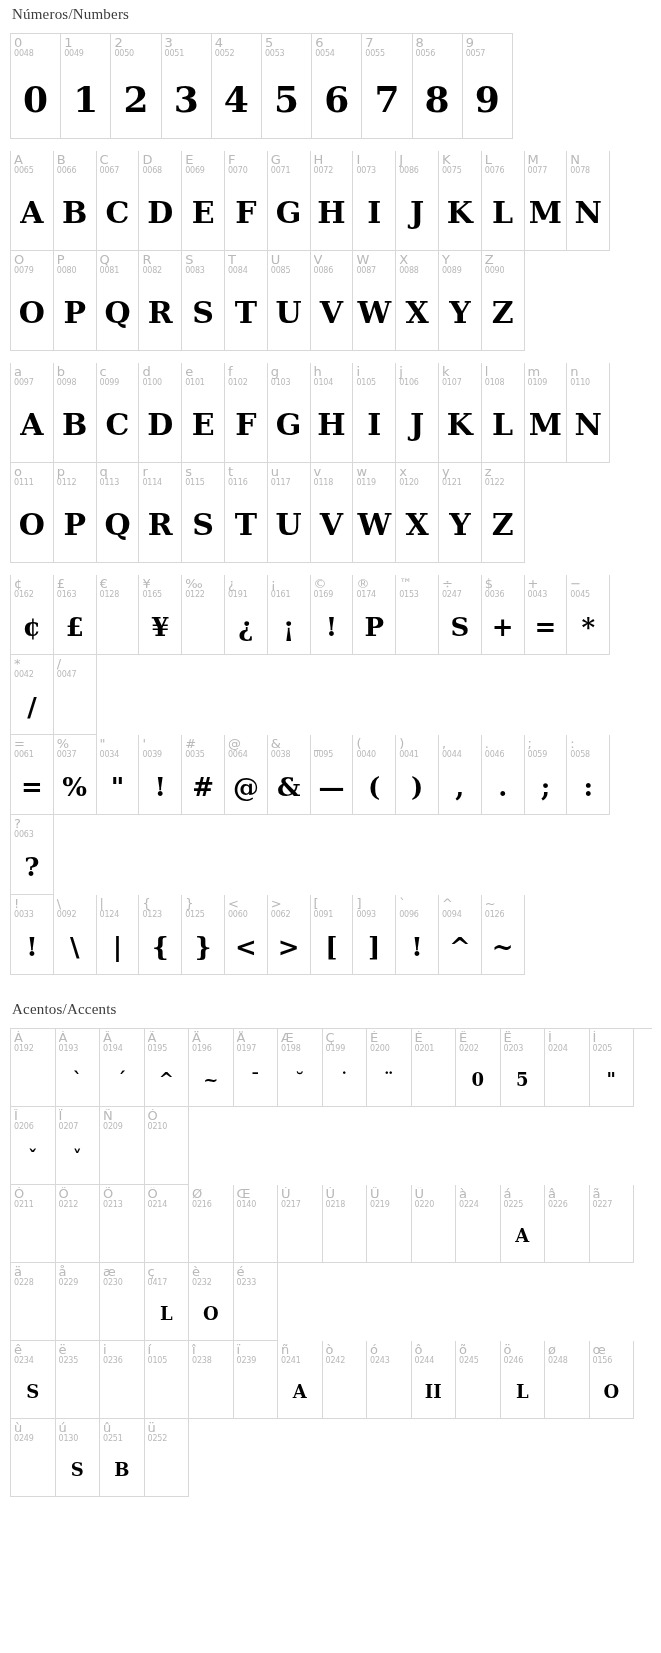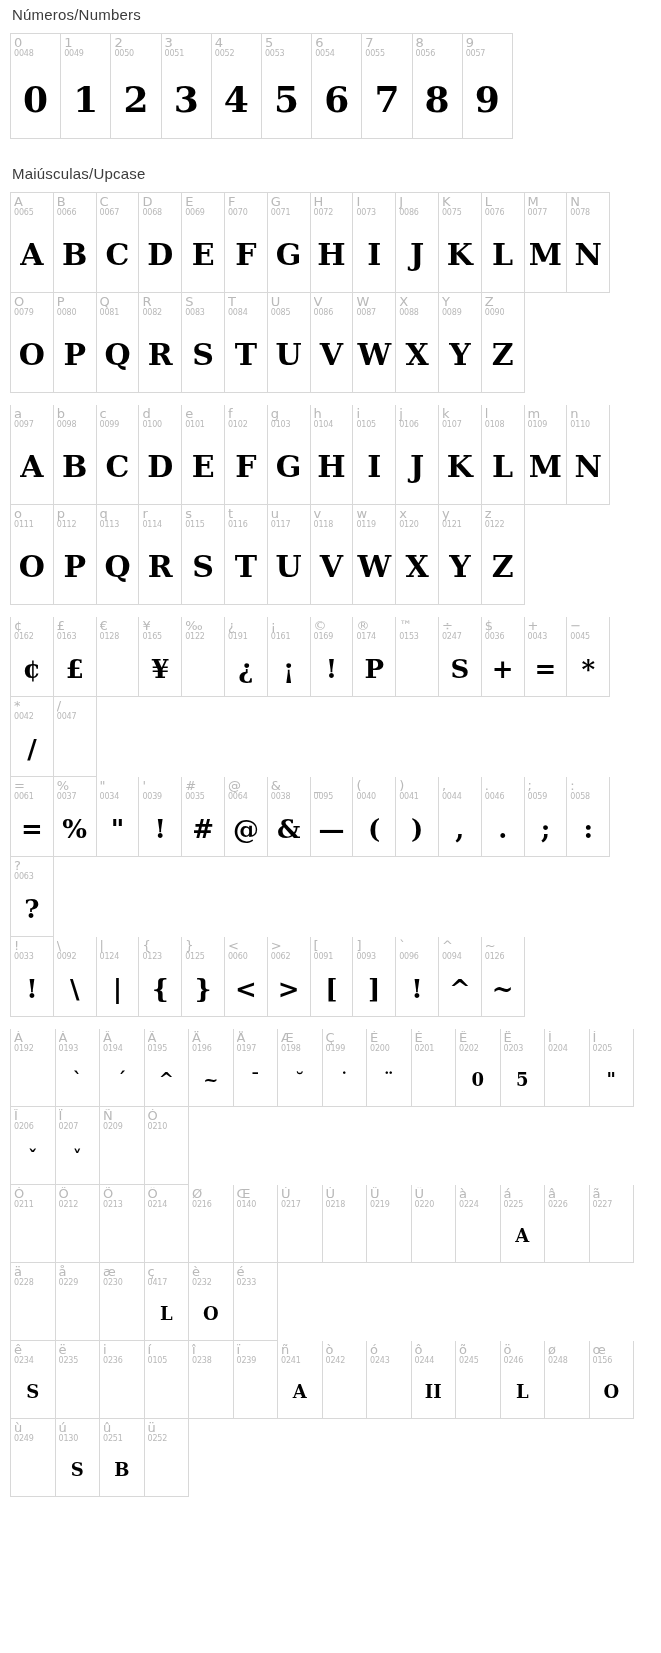--- a/index.html
+++ b/index.html
@@ -11,21 +11,21 @@
     width: 661px;
     font-family: "DejaVu Sans", sans-serif;
     color: #333333;
   }
   .page {
     width: 661px;
     box-sizing: border-box;
     padding: 0 10px 20px 10px;
   }
   .section-title {
-    font-family: Liberation Sans, sans-serif;
+    font-family: Liberation Serif, serif;
     font-size: 15px;
     color: #3c3c3c;
     font-weight: normal;
     margin: 0;
     padding: 14px 0 10px 2px;
     letter-spacing: 0.2px;
   }
   .first-title {
     padding-top: 6px;
   }
@@ -171,21 +171,20 @@
           <div class="glyph g36">8</div>
         </div>
         <div class="cell w50 h105">
           <div class="hdr">
             <span class="ch">9</span>
             <span class="code">0057</span>
           </div>
           <div class="glyph g36">9</div>
         </div>
       </div>
-      <div class="section-title">Maiúsculas/Upcase</div>
       <div class="grid rowblock">
         <div class="cell w42 h100">
           <div class="hdr">
             <span class="ch">A</span>
             <span class="code">0065</span>
           </div>
           <div class="glyph g30">A</div>
         </div>
         <div class="cell w42 h100">
           <div class="hdr">
@@ -851,20 +850,21 @@
           <div class="glyph g26">^</div>
         </div>
         <div class="cell w42 h80">
           <div class="hdr">
             <span class="ch">~</span>
             <span class="code">0126</span>
           </div>
           <div class="glyph g26">~</div>
         </div>
       </div>
+      <div class="section-title">Acentos/Accents</div>
       <div class="grid rowblock">
         <div class="cell w44 h78">
           <div class="hdr">
             <span class="ch">À</span>
             <span class="code">0192</span>
           </div>
           <div class="glyph g18"></div>
         </div>
         <div class="cell w44 h78">
           <div class="hdr">

